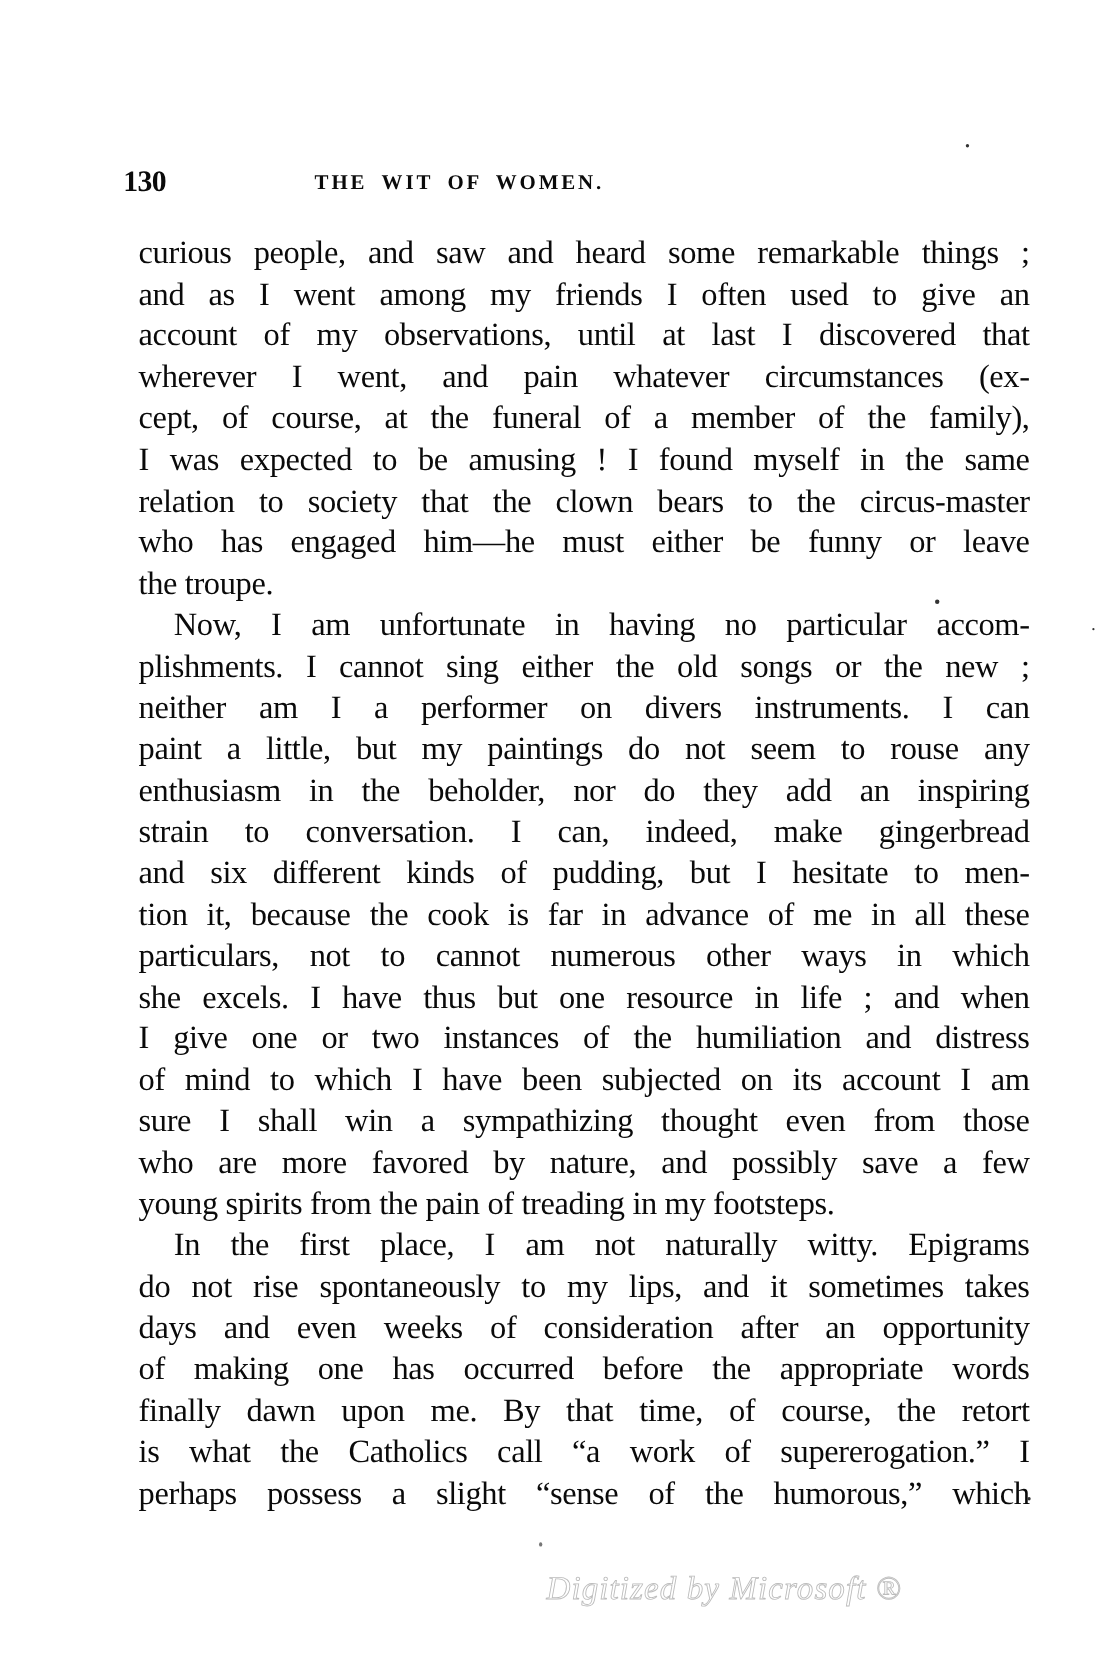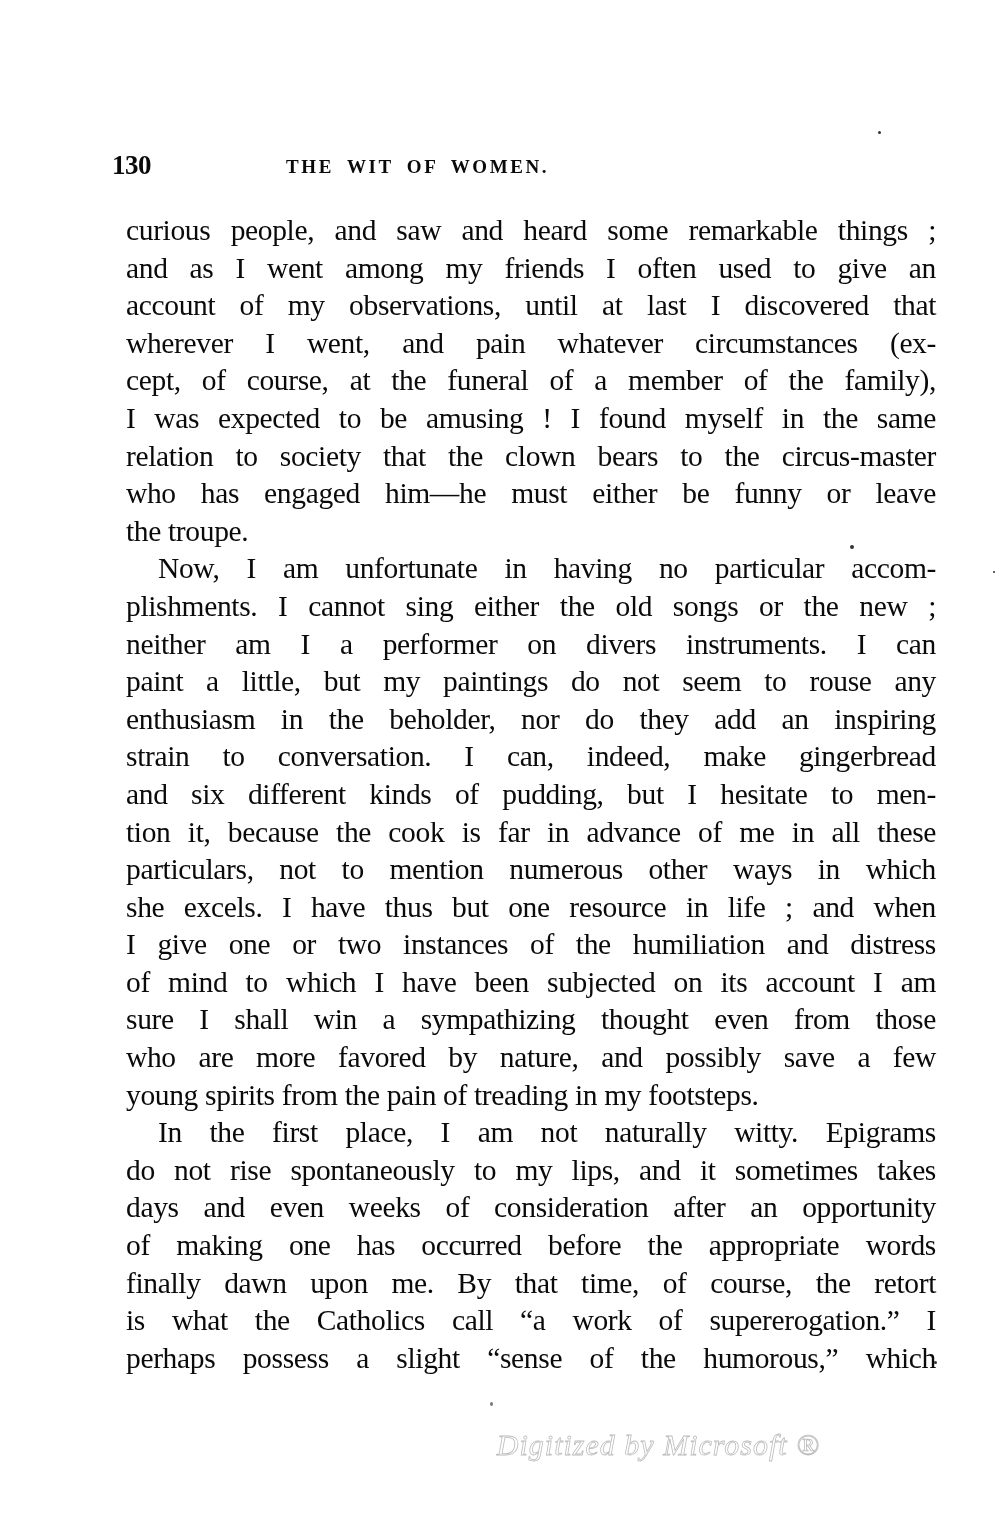--- a/index.html
+++ b/index.html
@@ -111,21 +111,21 @@
     <span class="line last">the troupe.</span>
 
     <span class="line indent">Now, I am unfortunate in having no particular accom-</span>
     <span class="line">plishments. I cannot sing either the old songs or the new ;</span>
     <span class="line">neither am I a performer on divers instruments. I can</span>
     <span class="line">paint a little, but my paintings do not seem to rouse any</span>
     <span class="line">enthusiasm in the beholder, nor do they add an inspiring</span>
     <span class="line">strain to conversation. I can, indeed, make gingerbread</span>
     <span class="line">and six different kinds of pudding, but I hesitate to men-</span>
     <span class="line">tion it, because the cook is far in advance of me in all these</span>
-    <span class="line">particulars, not to mention numerous other ways in which</span>
+    <span class="line">particulars, not to cannot numerous other ways in which</span>
     <span class="line">she excels. I have thus but one resource in life ; and when</span>
     <span class="line">I give one or two instances of the humiliation and distress</span>
     <span class="line">of mind to which I have been subjected on its account I am</span>
     <span class="line">sure I shall win a sympathizing thought even from those</span>
     <span class="line">who are more favored by nature, and possibly save a few</span>
     <span class="line last">young spirits from the pain of treading in my footsteps.</span>
 
     <span class="line indent">In the first place, I am not naturally witty. Epigrams</span>
     <span class="line">do not rise spontaneously to my lips, and it sometimes takes</span>
     <span class="line">days and even weeks of consideration after an opportunity</span>

